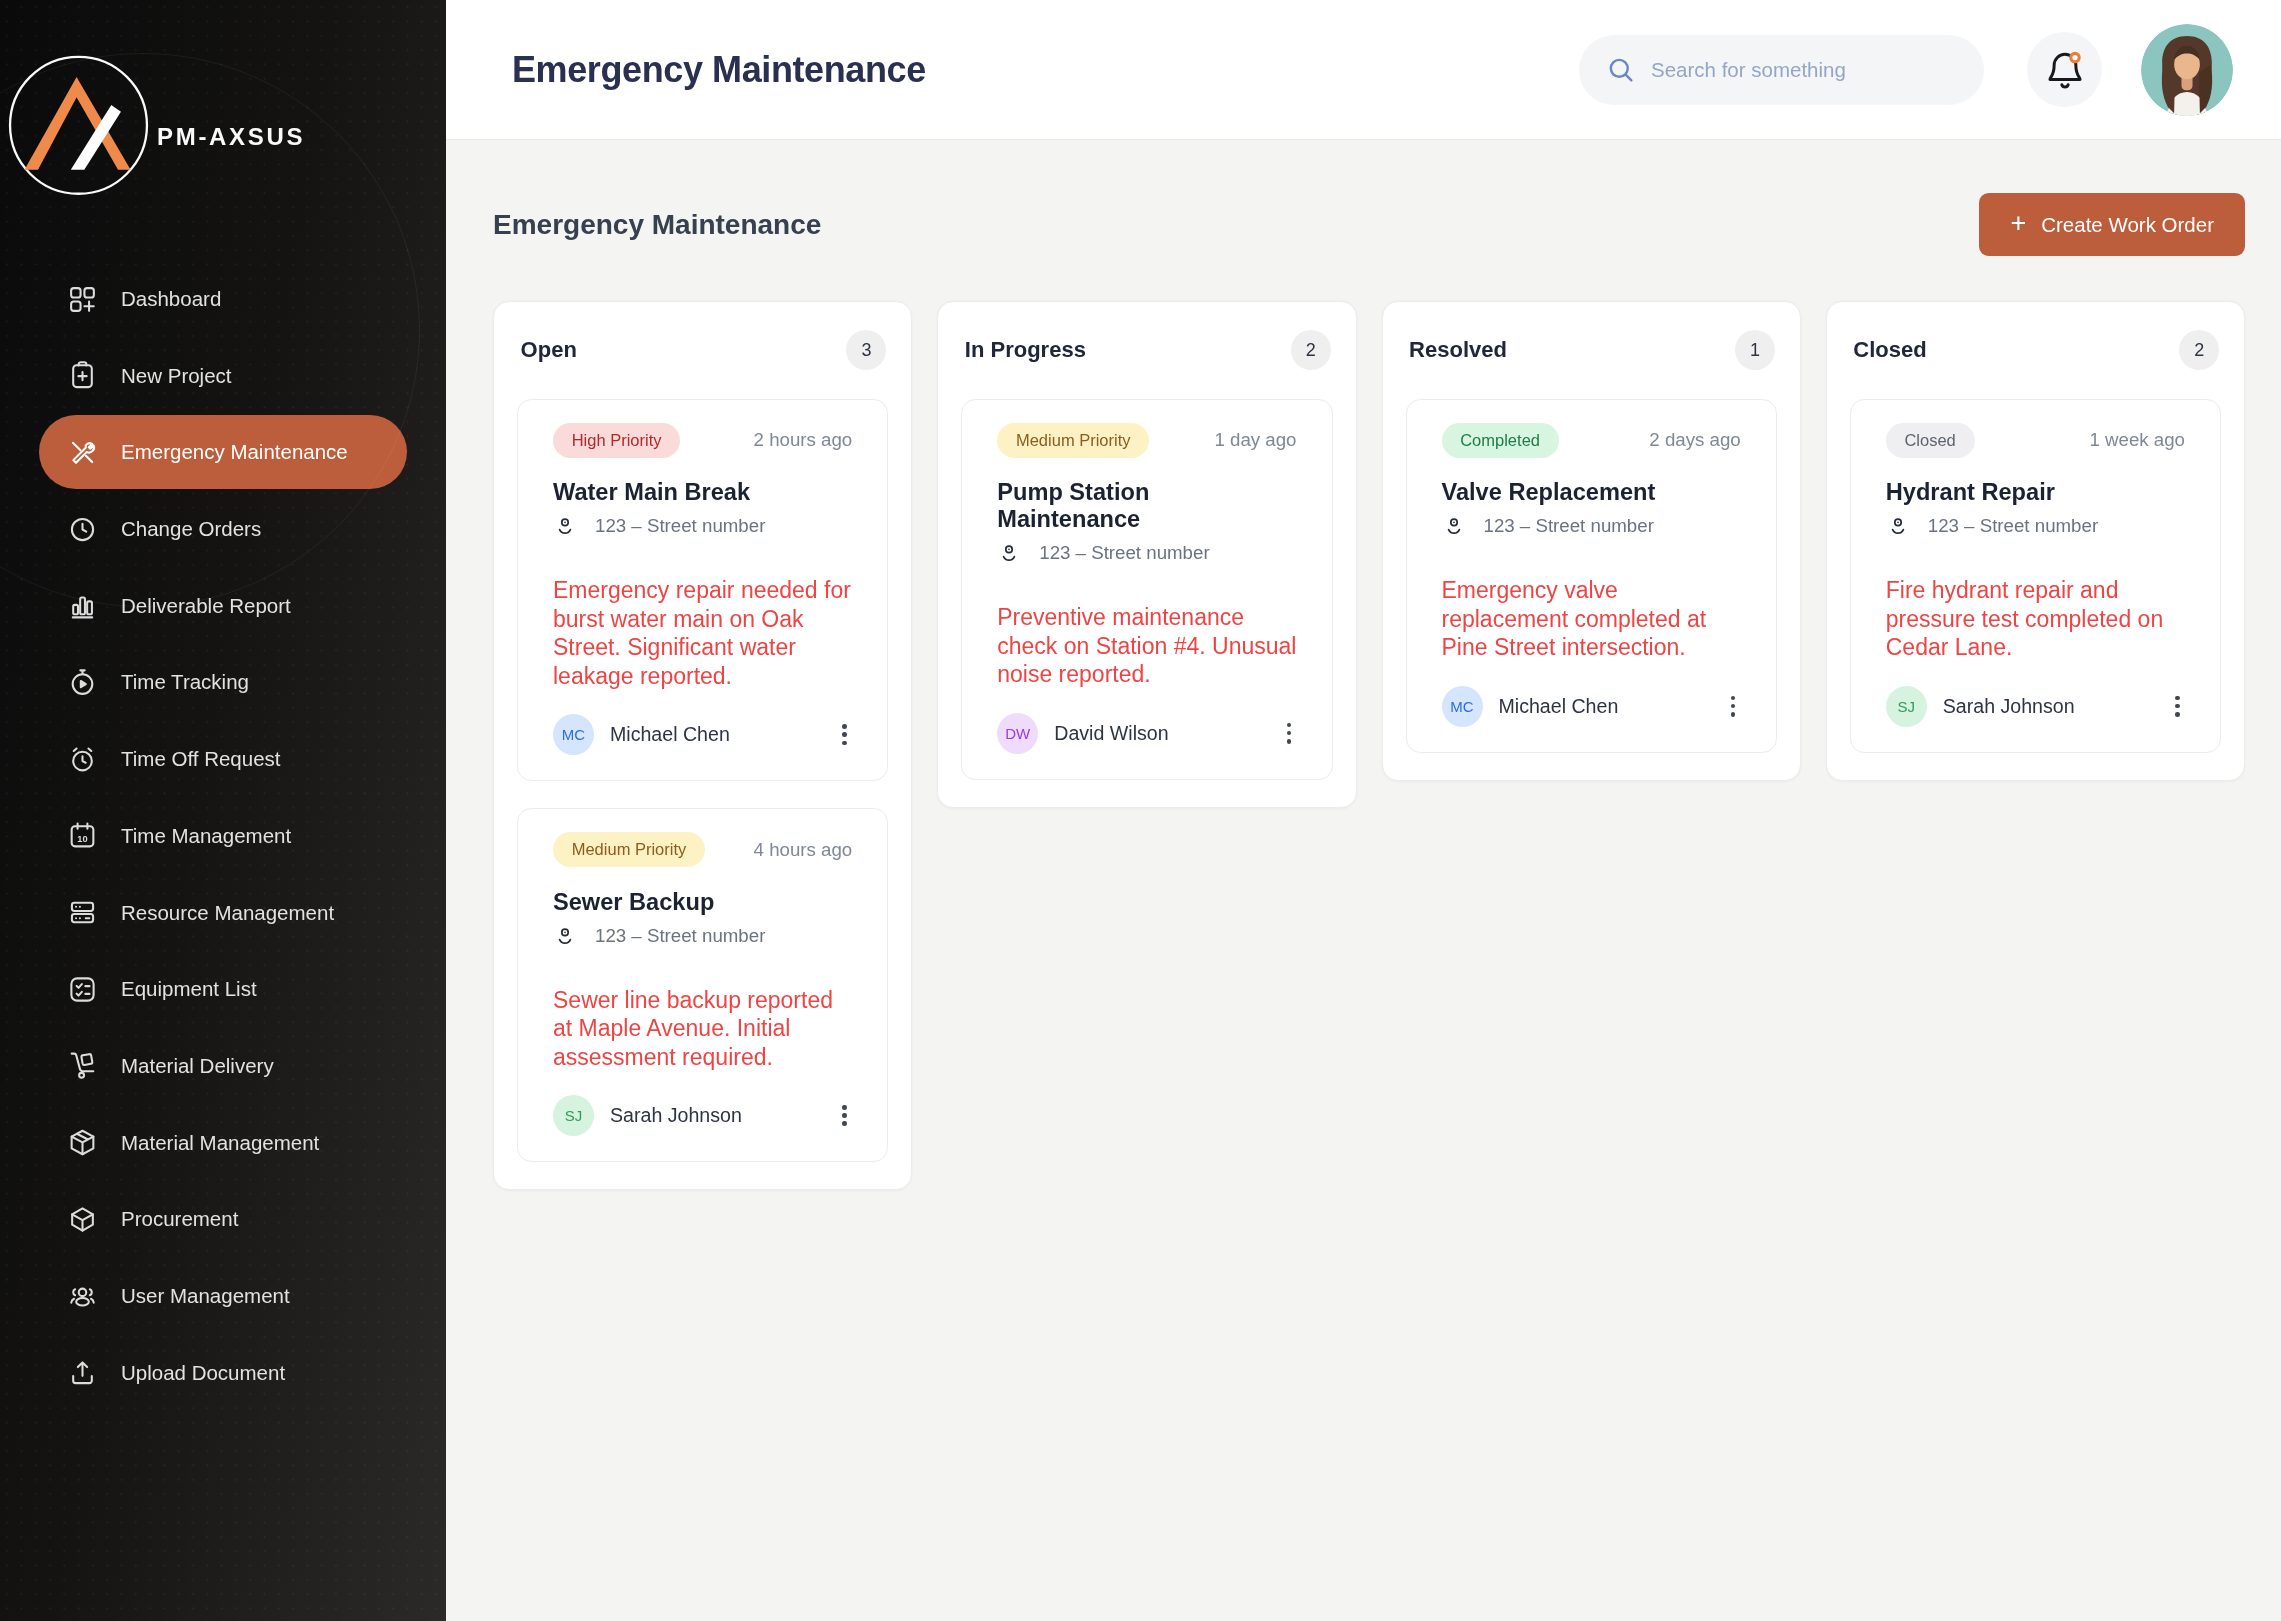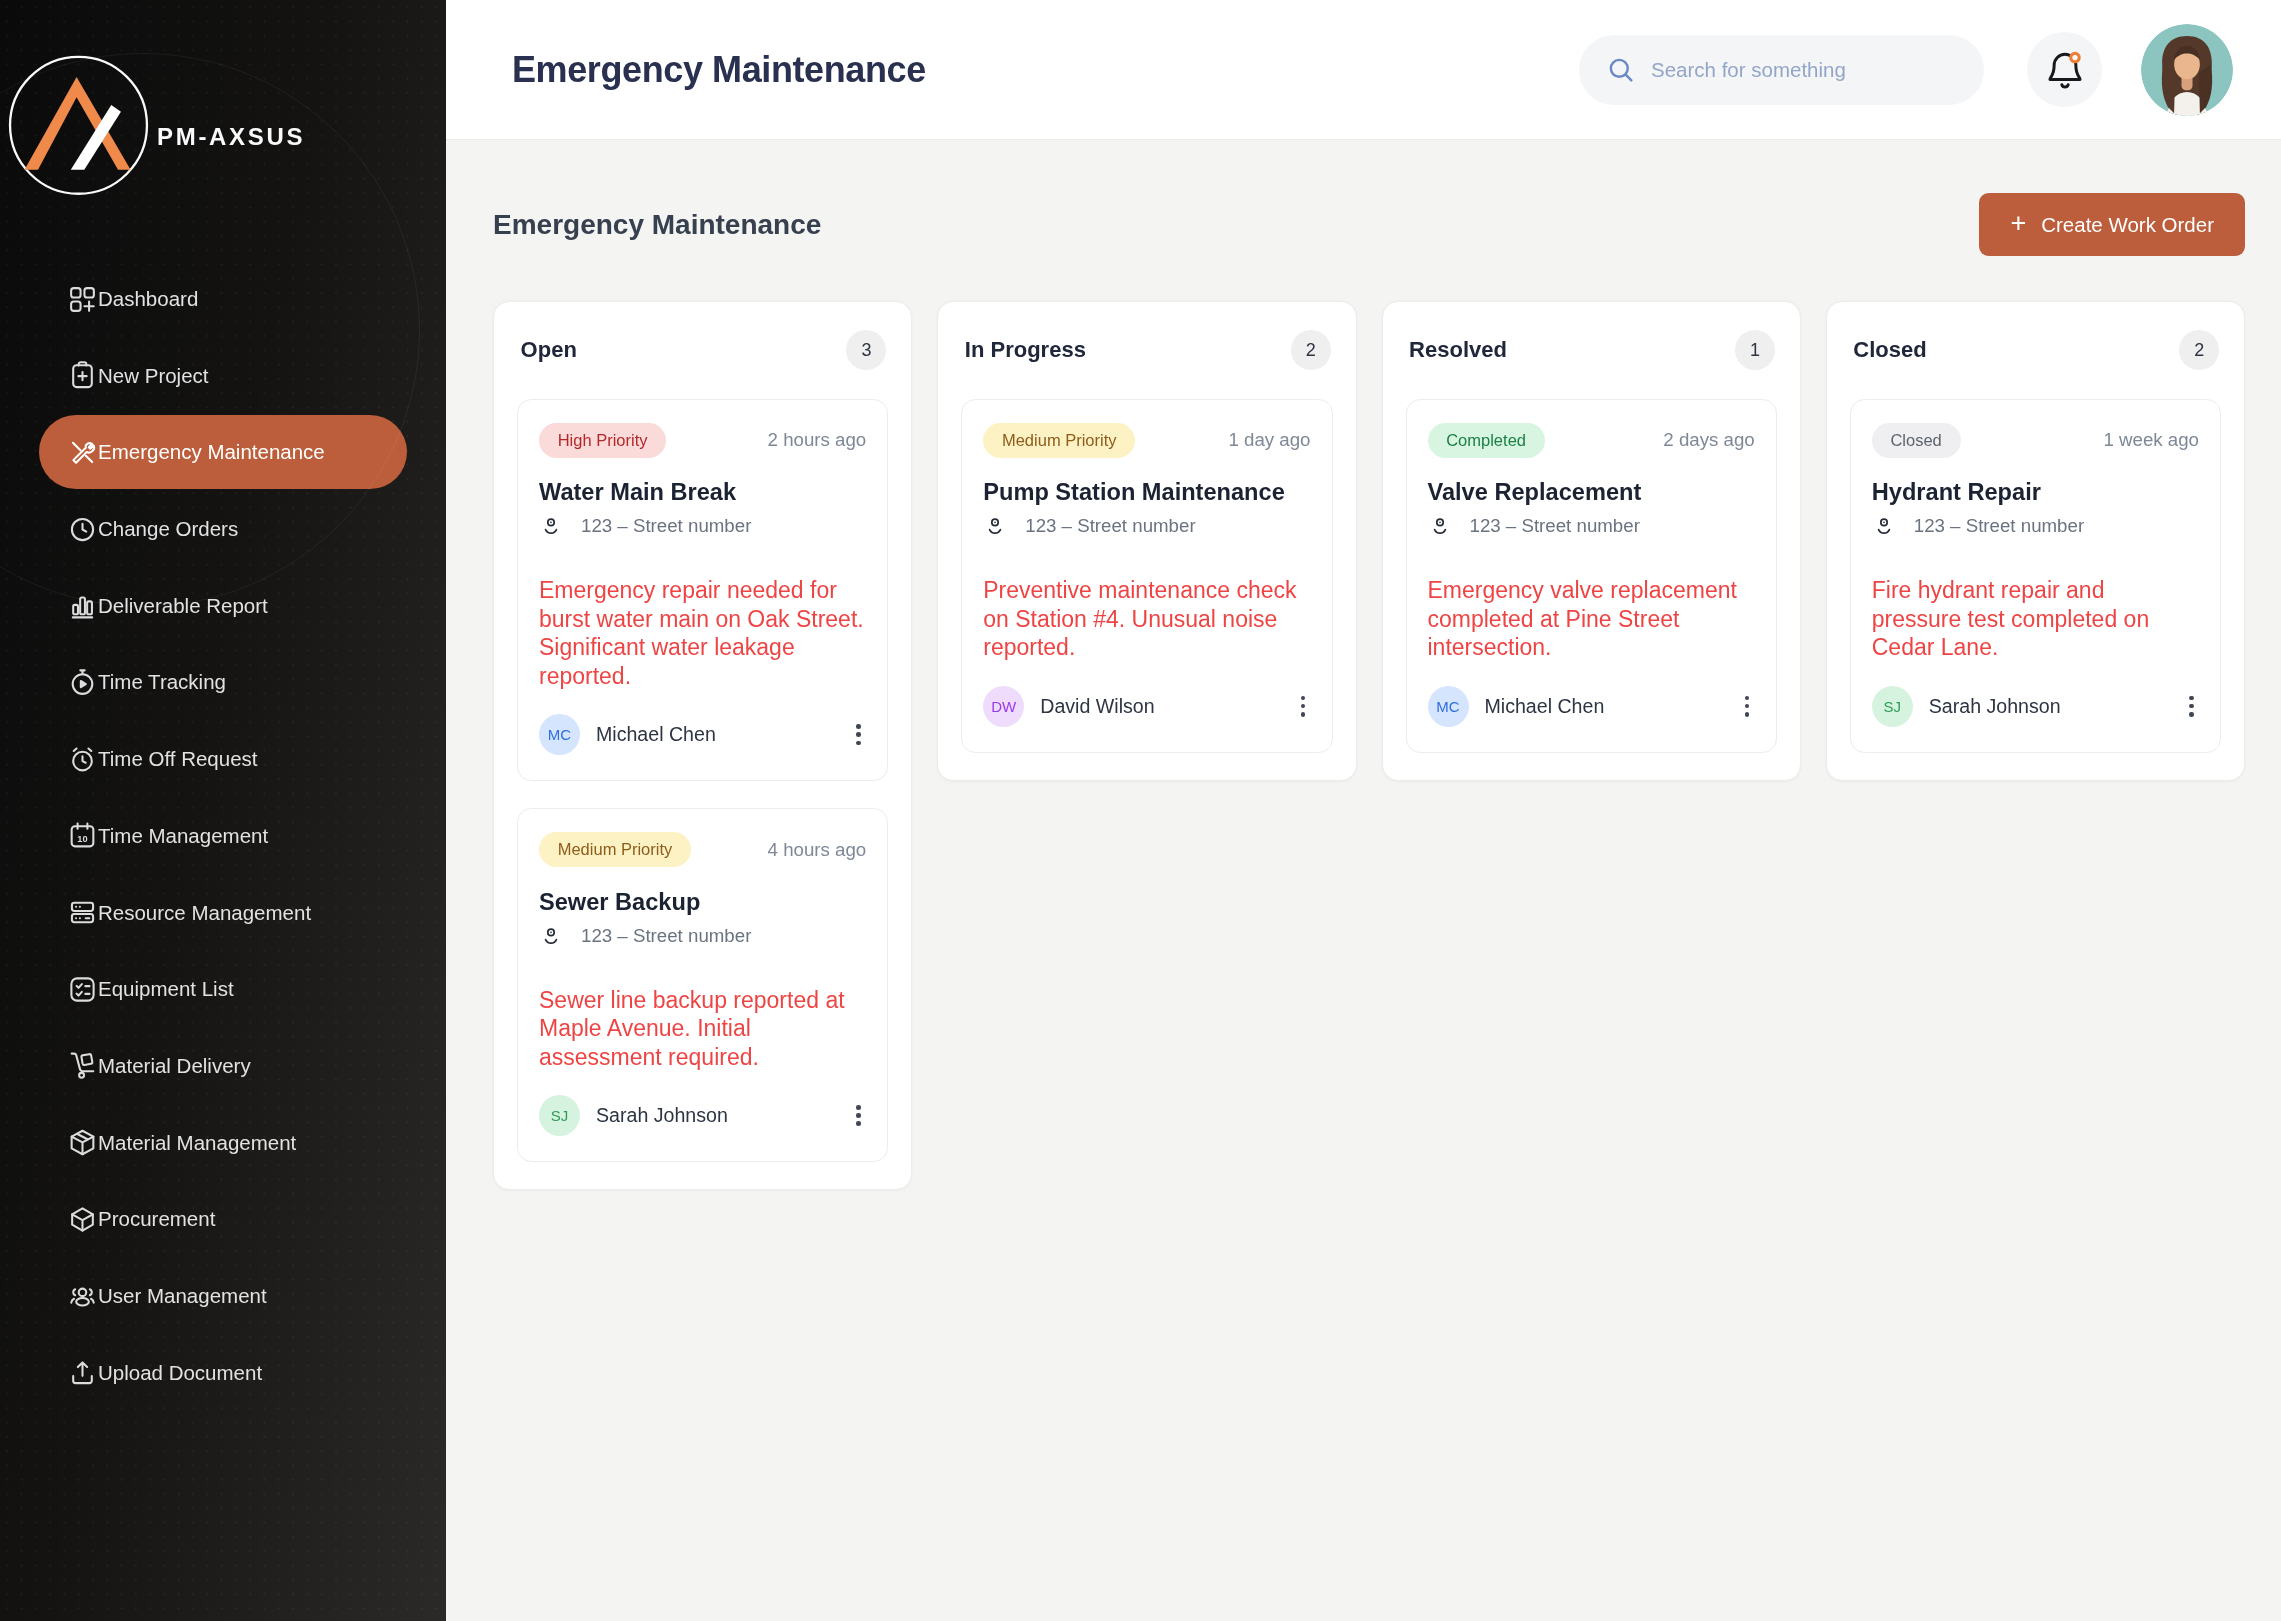--- a/index.html
+++ b/index.html
@@ -15,21 +15,21 @@
       radial-gradient(circle at 7.1px 7.1px, rgba(255,255,255,.045) 1.1px, transparent 1.2px),
       linear-gradient(100deg,#0a0a0a 0%, #141312 45%, #2b2a28 100%);
     background-size:14.3px 14.3px, 100% 100%;
     overflow:hidden; color:#e4e4e4; }
   .sidebar::after { content:""; position:absolute; left:-134px; top:53px; width:552px; height:552px;
     border:1.3px solid rgba(255,255,255,.06); border-radius:50%; pointer-events:none; }
   .logo-wrap { padding-top:52px; display:flex; flex-direction:row; align-items:center; }
   .logo-mark { width:157px; height:162px; }
   .logo-text { margin-top:7.1px; font-size:24px; font-weight:700; letter-spacing:2.7px; color:#fafafa; }
   .nav { margin-top:48px; display:flex; flex-direction:column; gap:2.7px; }
-  .nav-item { display:flex; align-items:center; height:74px;
+  .nav-item { display:flex; align-items:center; gap:23px; height:74px;
     margin:0 39px 0 39px; padding:0 16px 0 27px; border-radius:890px;
     font-size:20.5px; color:#e2e2e2; cursor:pointer; white-space:nowrap; }
   .nav-item .nav-icon { width:32px; height:32px; flex:0 0 32px; color:#dcdcdc; display:grid; place-items:center; }
   .nav-icon svg { width:31px; height:31px; }
   .nav-item.active { background:var(--accent); color:#ffffff; font-weight:500; }
   .nav-item.active .nav-icon { color:#ffffff; }
 
   
   .right { flex:1; display:flex; flex-direction:column; min-width:0; }
 
@@ -60,21 +60,21 @@
 
   .board { margin-top:45px; display:flex; gap:25px; align-items:flex-start; }
   .column { flex:1; background:#fff; border:0.9px solid #ececea; border-radius:16px;
     padding:23px 23px 27px; box-shadow:0 0.9px 2.7px rgba(16,24,40,.04); }
   .col-head { display:flex; align-items:center; justify-content:space-between; padding:5.3px 1.8px 0 3.6px; }
   .col-title { font-size:22px; font-weight:700; color:#20273a; }
   .col-count { width:40px; height:40px; border-radius:50%; background:#efefef; color:#2d3442;
     font-size:18px; display:grid; place-items:center; }
   .cards { margin-top:28.5px; display:flex; flex-direction:column; gap:27px; }
 
-  .card { background:#fff; border:0.9px solid #ececea; border-radius:14.3px; padding:23px 21px 25px; cursor:pointer; }
+  .card { background:#fff; border:0.9px solid #ececea; border-radius:14.3px; padding:23px 35px 25px; cursor:pointer; }
   .card-top { display:flex; align-items:center; justify-content:space-between; }
   .pill { font-size:16.5px; padding:8px 18.7px; border-radius:890px; white-space:nowrap; }
   .time { font-size:18.7px; color:#7e8897; }
   .card-title { margin-top:21.4px; font-size:23.6px; font-weight:700; color:#1b2232; }
   .loc { margin-top:8px; display:flex; align-items:center; gap:18px; color:#6a7380; font-size:18.7px; }
   .loc svg { width:24px; height:24px; flex:0 0 24px; color:#262c38; }
   .desc { margin-top:38px; font-size:23px; line-height:28.5px; color:#ef4444; }
   .card-foot { margin-top:24px; display:flex; align-items:center; gap:16px; }
   .chip { width:41px; height:41px; border-radius:50%; display:grid; place-items:center;
     font-size:15px; font-weight:400; }

